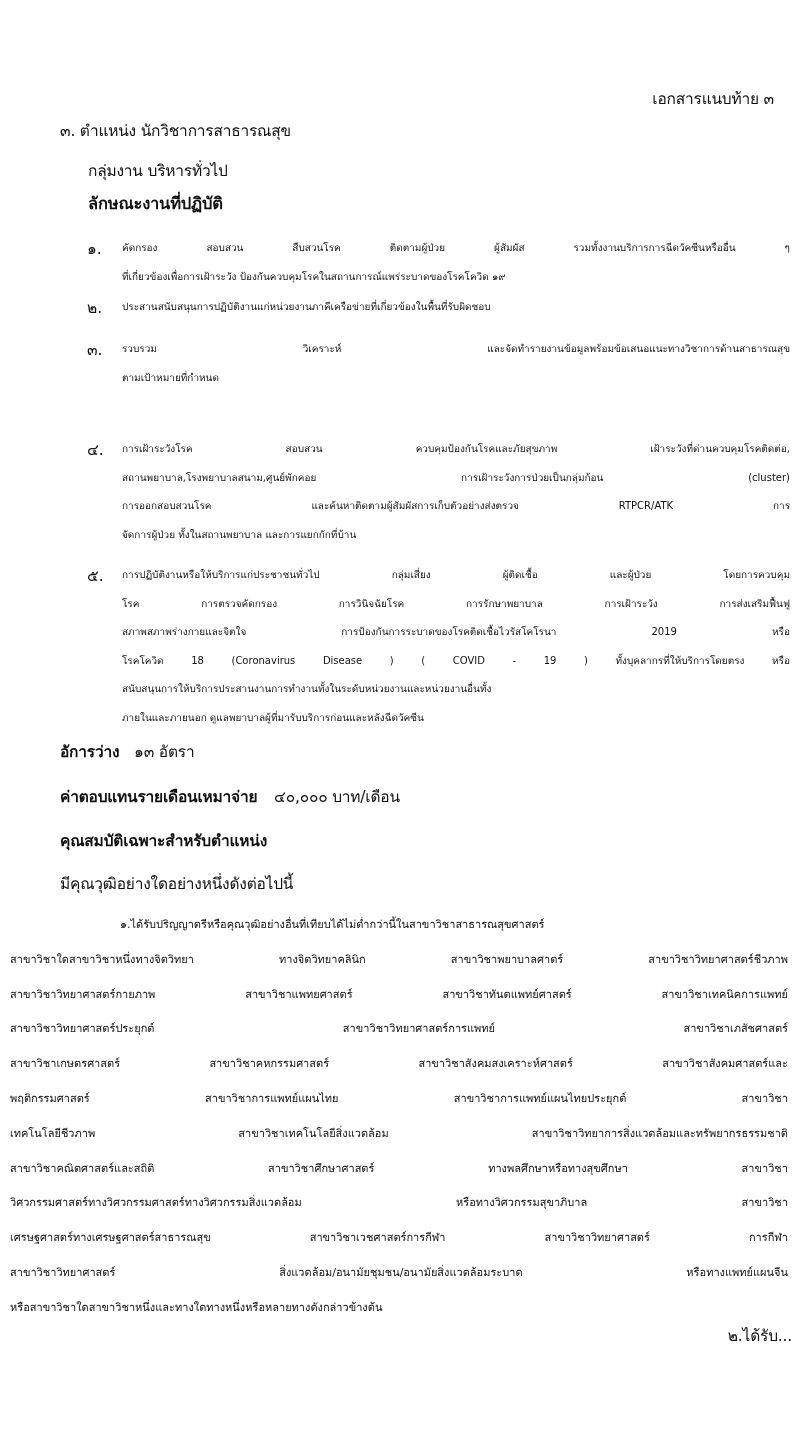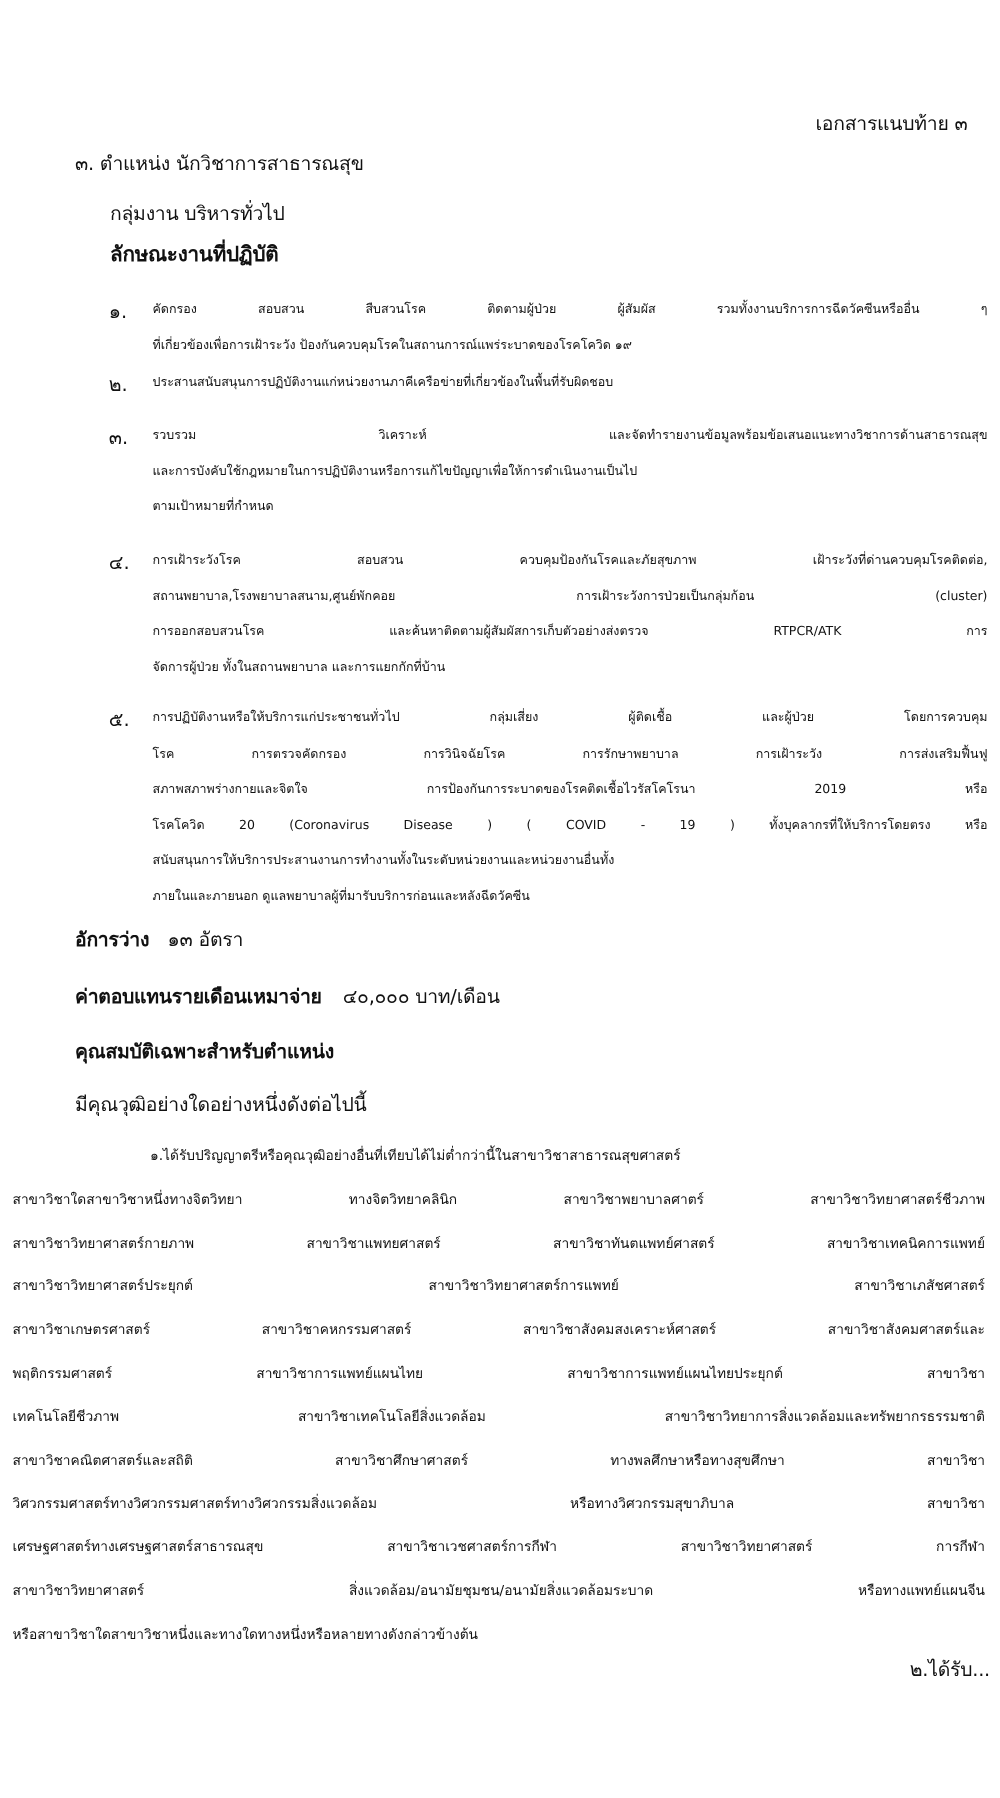--- a/index.html
+++ b/index.html
@@ -111,42 +111,41 @@
     <div class="item-num" style="top:297px">๒.</div>
     <div class="item-text" style="top:293px">
       <span class="l last">ประสานสนับสนุนการปฏิบัติงานแก่หน่วยงานภาคีเครือข่ายที่เกี่ยวข้องในพื้นที่รับผิดชอบ</span>
     </div>
   </div>
 
   <div>
     <div class="item-num" style="top:339px">๓.</div>
     <div class="item-text" style="top:335px">
       <span class="l">รวบรวม วิเคราะห์ และจัดทำรายงานข้อมูลพร้อมข้อเสนอแนะทางวิชาการด้านสาธารณสุข</span>
-      <span class="l">และการบังคับใช้กฎหมายในการปฏิบัติงานหรือการแก้ไขปัญญาเพื่อให้การดำเนินงานเป็นไป</span>
       <span class="l last">ตามเป้าหมายที่กำหนด</span>
     </div>
   </div>
 
   <div>
     <div class="item-num" style="top:439px">๔.</div>
     <div class="item-text" style="top:435px">
       <span class="l">การเฝ้าระวังโรค สอบสวน ควบคุมป้องกันโรคและภัยสุขภาพ เฝ้าระวังที่ด่านควบคุมโรคติดต่อ,</span>
       <span class="l">สถานพยาบาล,โรงพยาบาลสนาม,ศูนย์พักคอย การเฝ้าระวังการป่วยเป็นกลุ่มก้อน (cluster)</span>
       <span class="l">การออกสอบสวนโรค และค้นหาติดตามผู้สัมผัสการเก็บตัวอย่างส่งตรวจ RTPCR/ATK การ</span>
       <span class="l last">จัดการผู้ป่วย ทั้งในสถานพยาบาล และการแยกกักที่บ้าน</span>
     </div>
   </div>
 
   <div>
     <div class="item-num" style="top:565px">๕.</div>
     <div class="item-text" style="top:561px">
       <span class="l">การปฏิบัติงานหรือให้บริการแก่ประชาชนทั่วไป กลุ่มเสี่ยง ผู้ติดเชื้อ และผู้ป่วย โดยการควบคุม</span>
       <span class="l">โรค การตรวจคัดกรอง การวินิจฉัยโรค การรักษาพยาบาล การเฝ้าระวัง การส่งเสริมฟื้นฟู</span>
       <span class="l">สภาพสภาพร่างกายและจิตใจ การป้องกันการระบาดของโรคติดเชื้อไวรัสโคโรนา 2019 หรือ</span>
-      <span class="l">โรคโควิด 20 (Coronavirus Disease ) ( COVID - 19 ) ทั้งบุคลากรที่ให้บริการโดยตรง หรือ</span>
+      <span class="l">โรคโควิด 18 (Coronavirus Disease ) ( COVID - 19 ) ทั้งบุคลากรที่ให้บริการโดยตรง หรือ</span>
       <span class="l">สนับสนุนการให้บริการประสานงานการทำงานทั้งในระดับหน่วยงานและหน่วยงานอื่นทั้ง</span>
       <span class="l last">ภายในและภายนอก ดูแลพยาบาลผู้ที่มารับบริการก่อนและหลังฉีดวัคซีน</span>
     </div>
   </div>
 
   <div class="line rate">
     <span class="bold">อัการว่าง</span>
     <span style="margin-left:10px">๑๓ อัตรา</span>
   </div>
 

